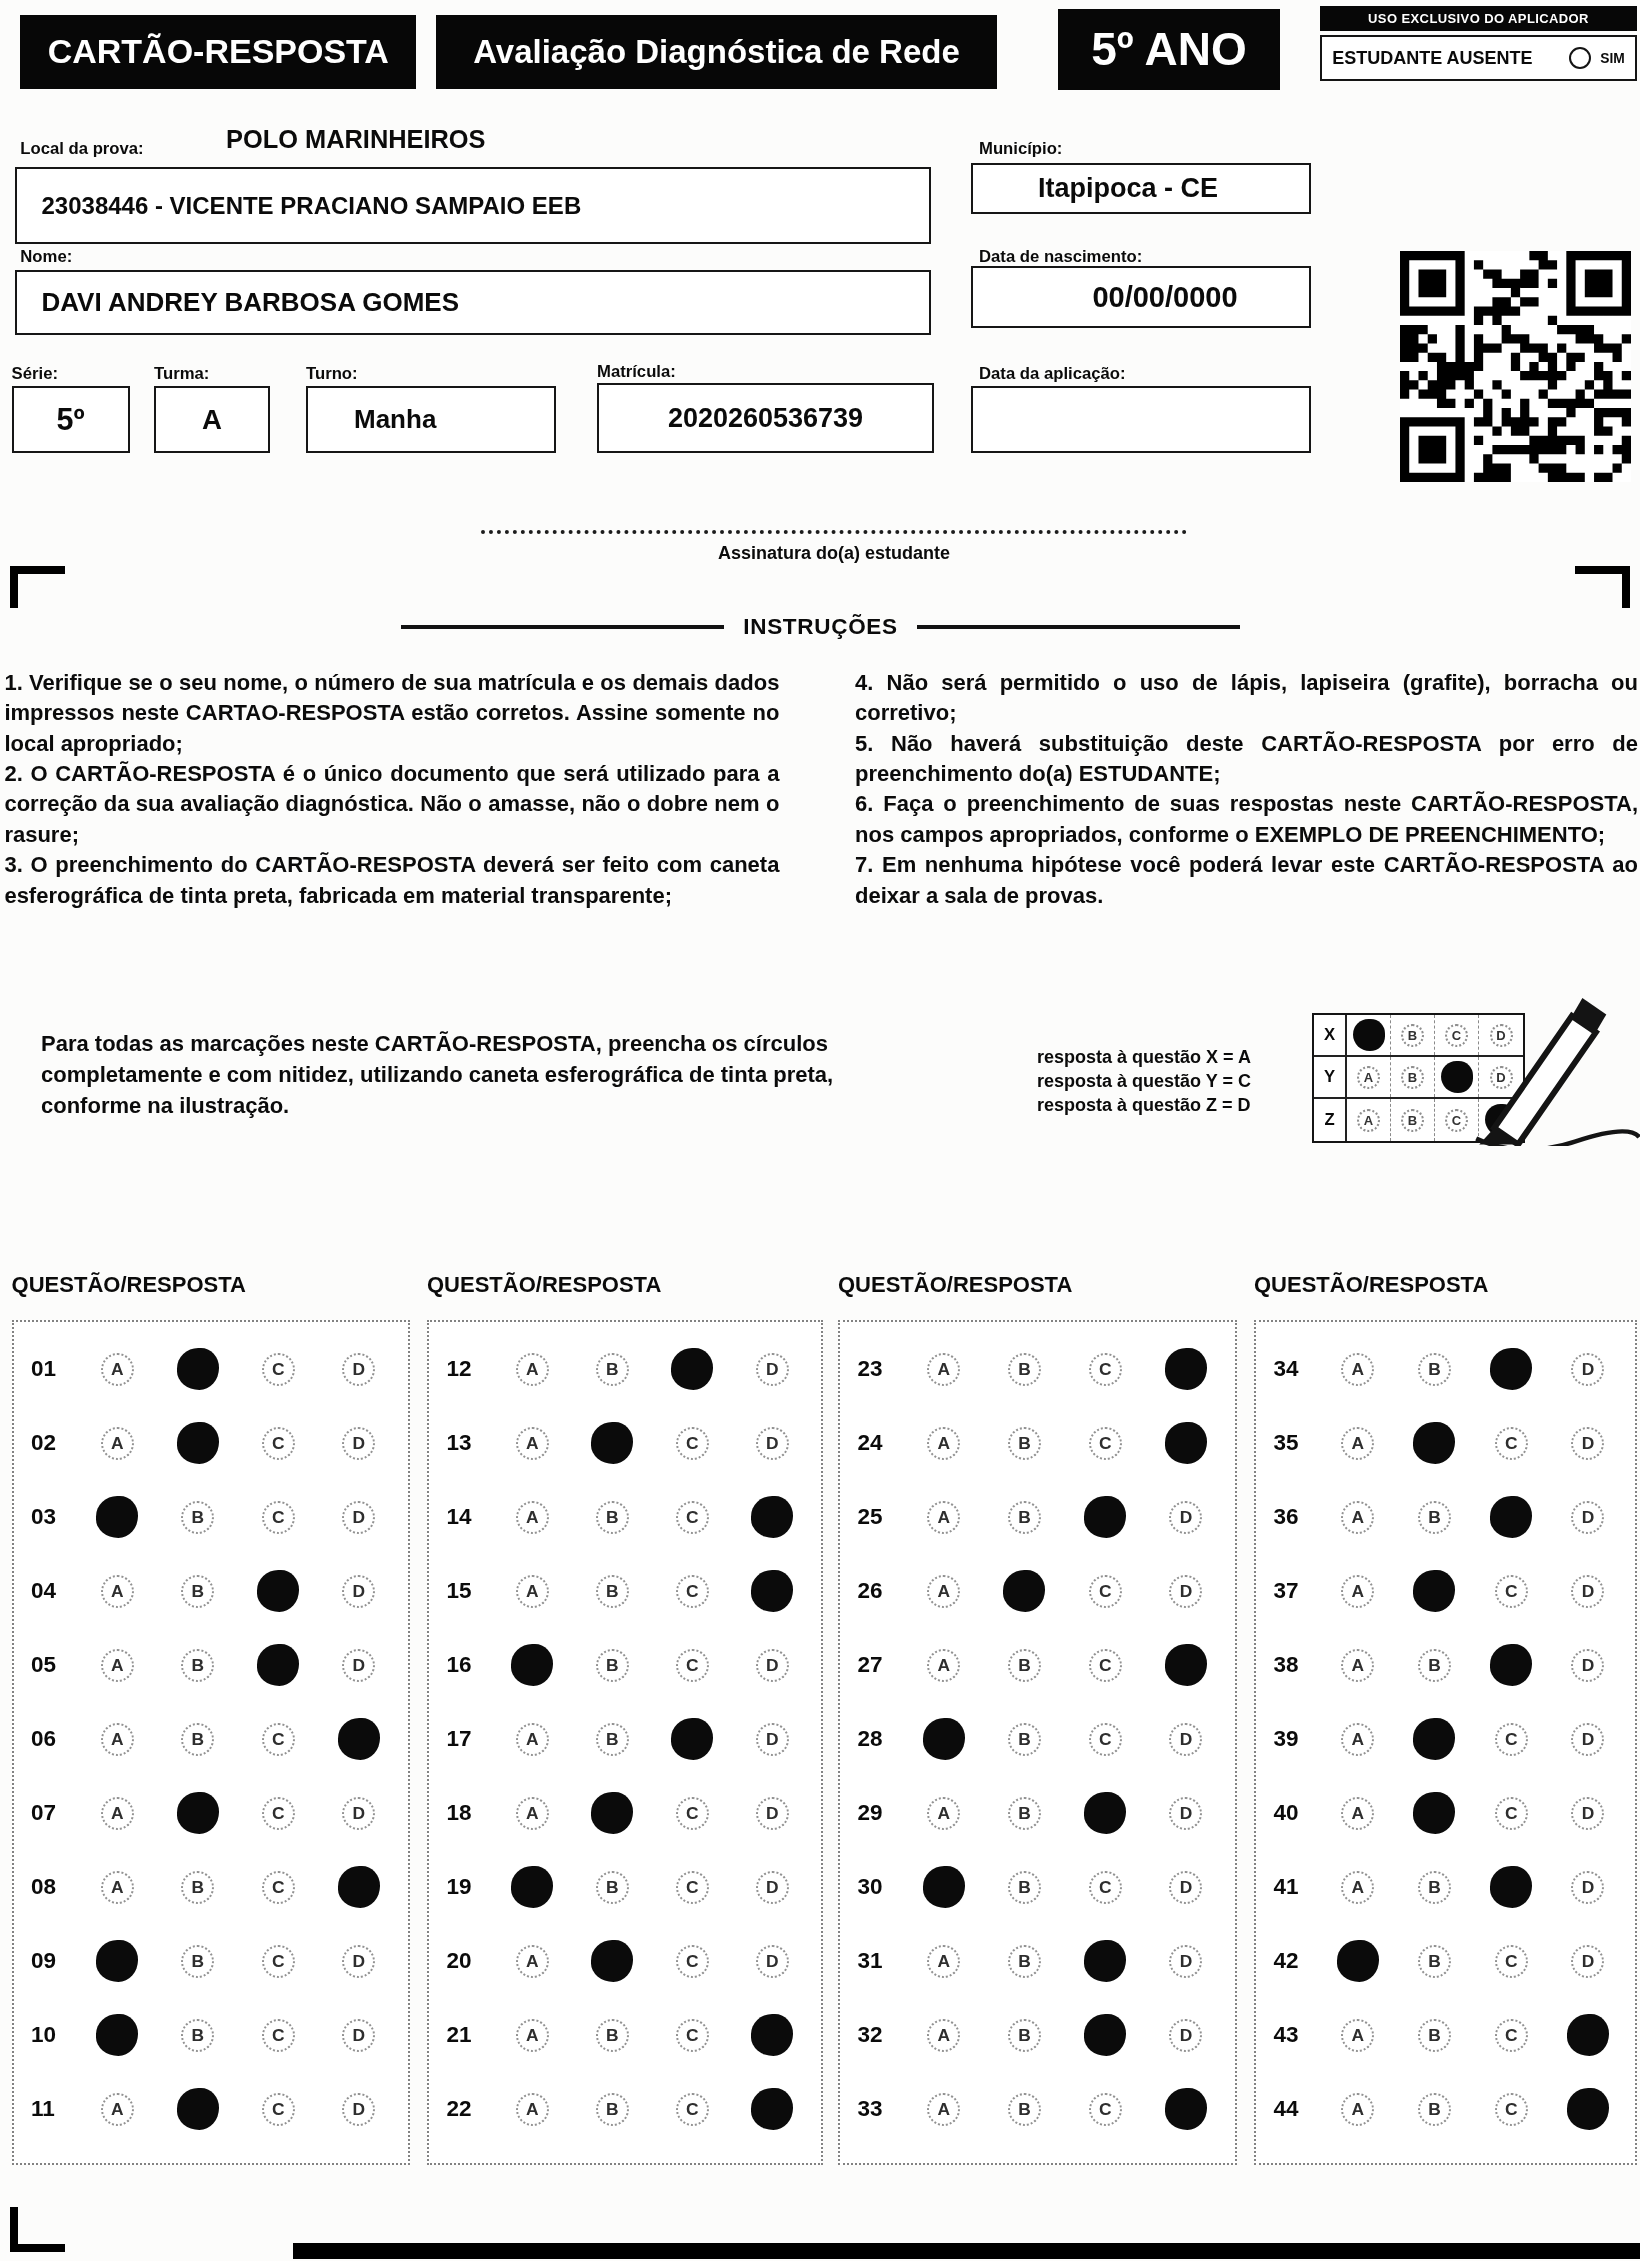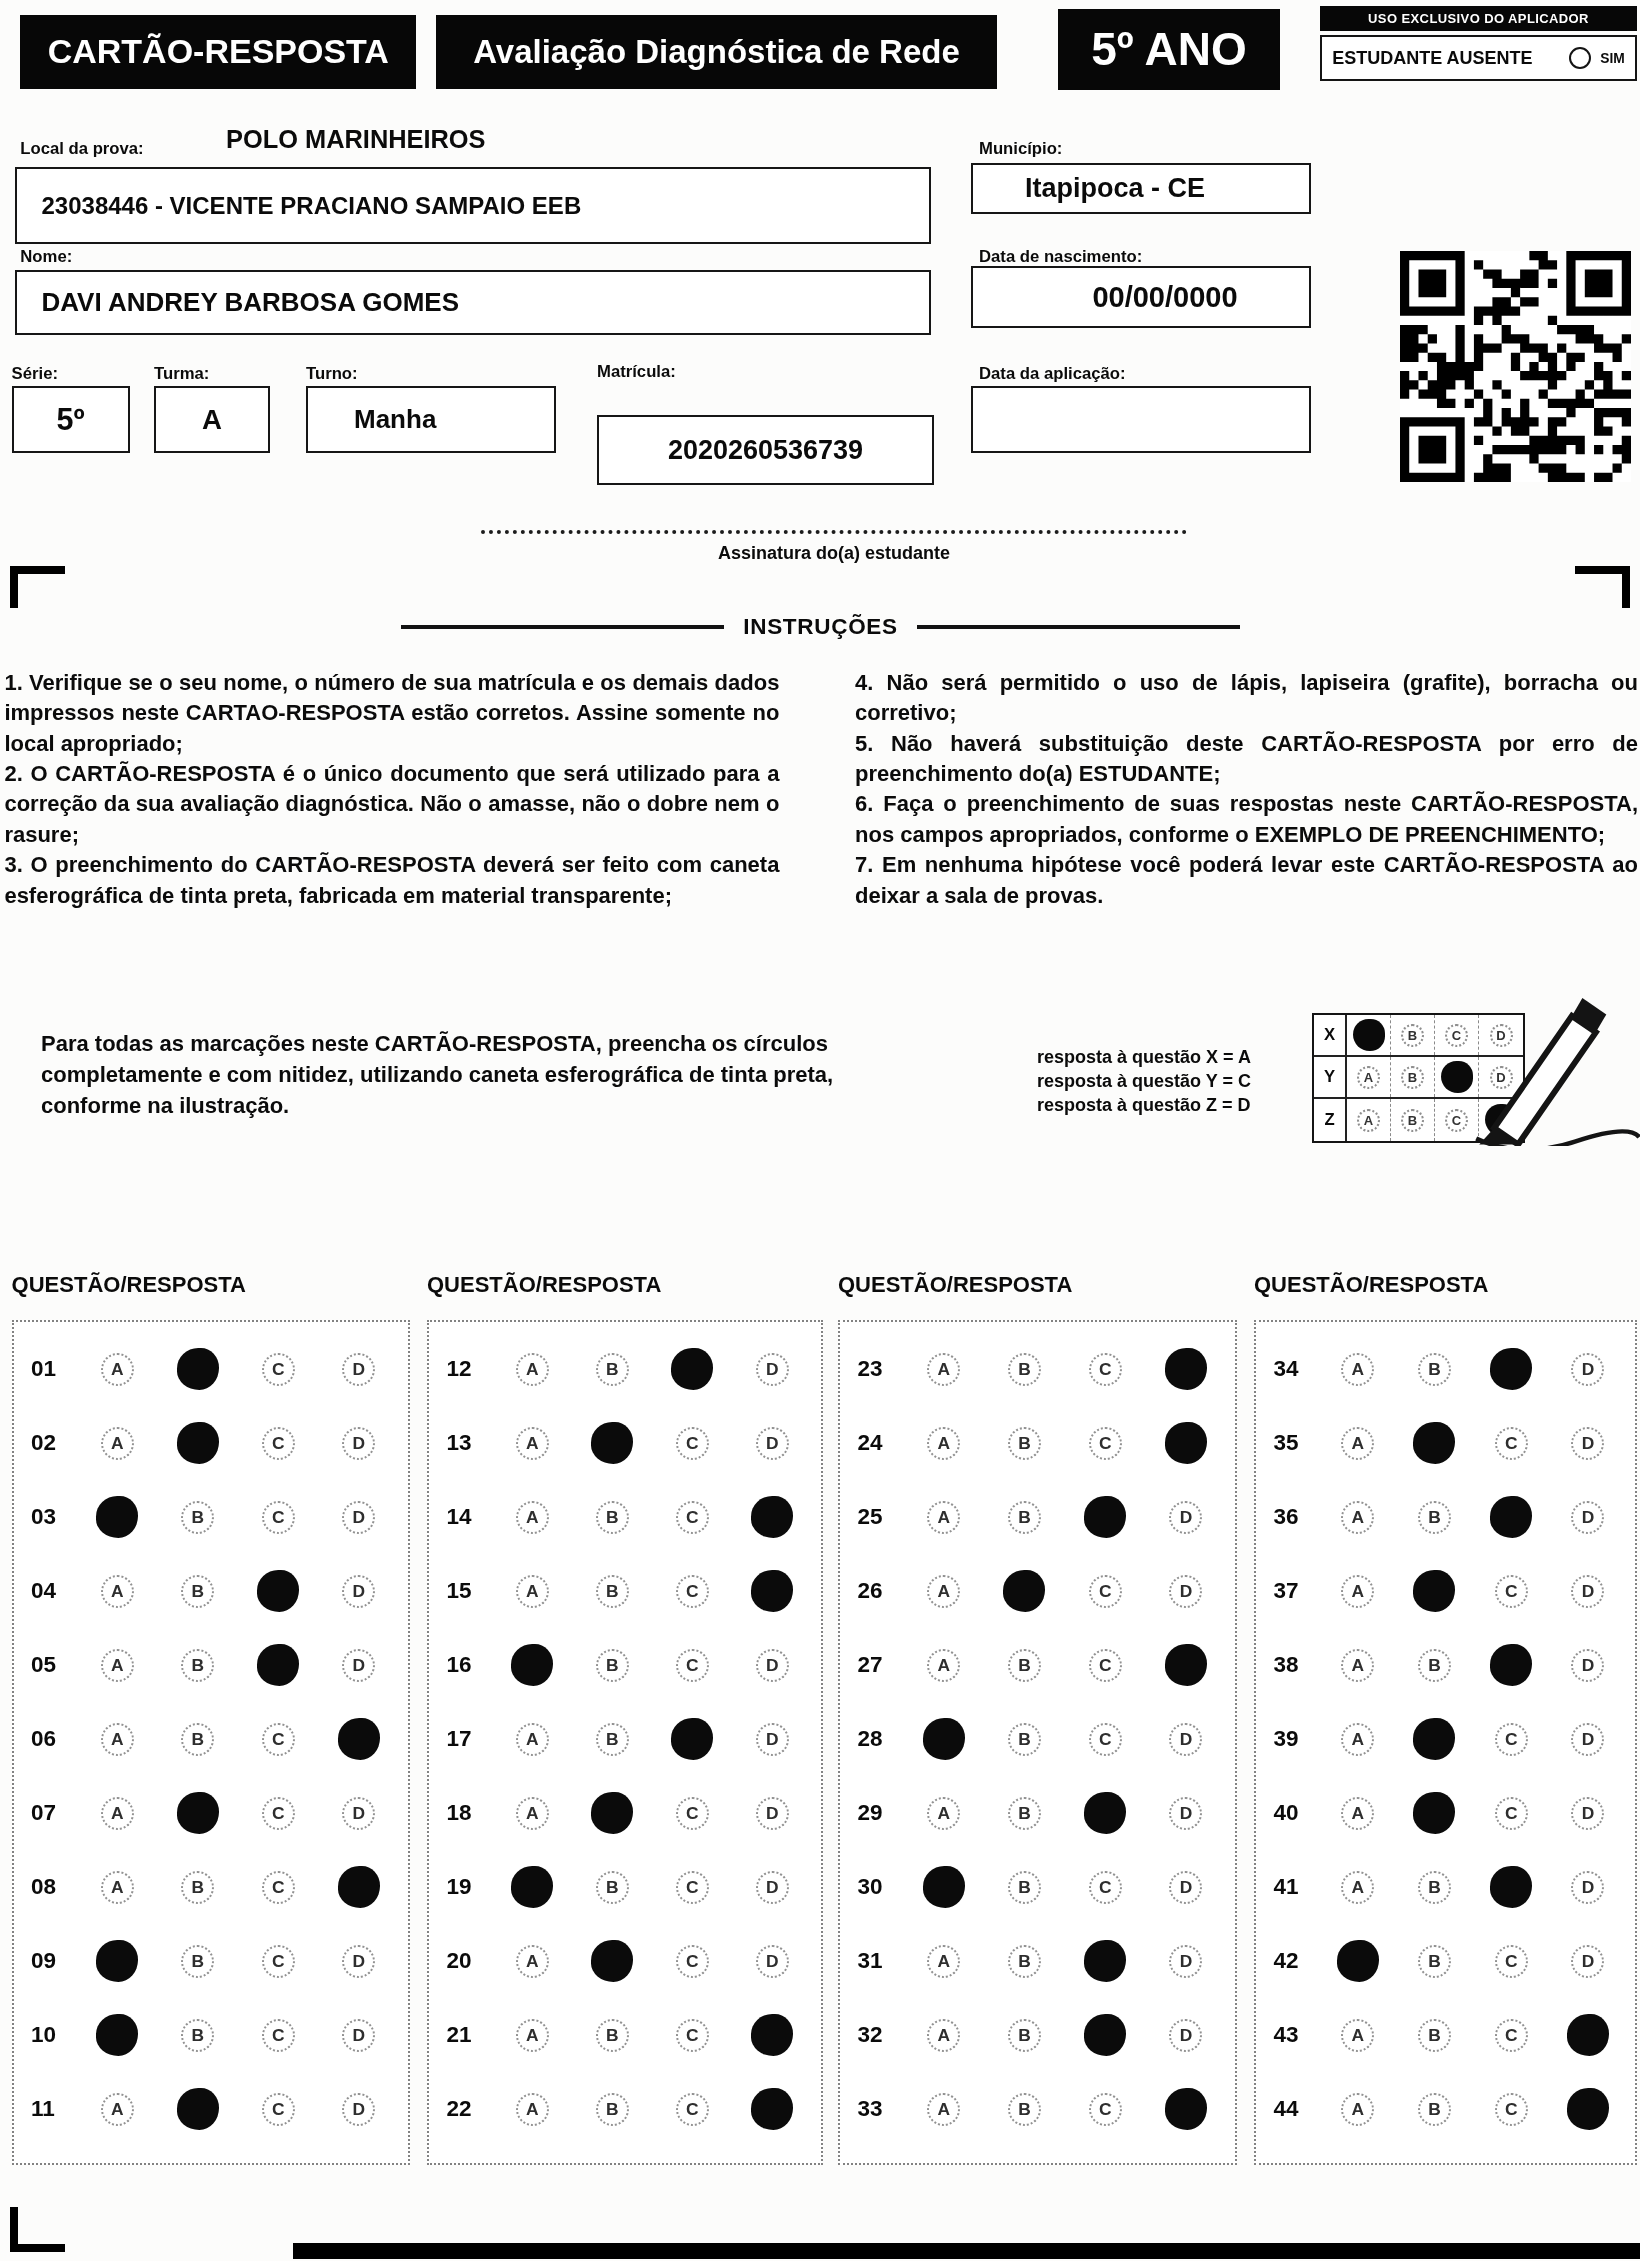--- a/index.html
+++ b/index.html
@@ -101,21 +101,21 @@
       <span class="ausente-circle"></span>
       <span class="ausente-sim">SIM</span>
     </div>
   </div>
 
   <div class="label" style="left:20.3px; top:139px;">Local da prova:</div>
   <div class="abs" style="left:226px; top:125px; font-size:25.4px; font-weight:bold;">POLO MARINHEIROS</div>
   <div class="fbox" style="left:14.5px; top:167px; width:916px; height:77px; padding-left:25px; font-size:24px;">23038446 - VICENTE PRACIANO SAMPAIO EEB</div>
 
   <div class="label" style="left:979px; top:139px;">Município:</div>
-  <div class="fbox" style="left:971px; top:163px; width:340px; height:51px; padding-left:52px; font-size:27px;">Itapipoca - CE</div>
+  <div class="fbox" style="left:971px; top:163px; width:340px; height:51px; padding-left:65px; font-size:27px;">Itapipoca - CE</div>
 
   <div class="label" style="left:20.3px; top:247px;">Nome:</div>
   <div class="fbox" style="left:14.5px; top:270px; width:916px; height:65px; padding-left:25px; font-size:26px;">DAVI ANDREY BARBOSA GOMES</div>
 
   <div class="label" style="left:979px; top:247px;">Data de nascimento:</div>
   <div class="fbox center" style="left:971px; top:266px; width:340px; height:62px; font-size:29px;padding-left:48px;">00/00/0000</div>
 
   <div class="qr">
       <svg viewBox="0 0 25 25">
         <path d="M0 0h1v1h-1zM1 0h1v1h-1zM2 0h1v1h-1zM3 0h1v1h-1zM4 0h1v1h-1zM5 0h1v1h-1zM6 0h1v1h-1zM14 0h1v1h-1zM15 0h1v1h-1zM18 0h1v1h-1zM19 0h1v1h-1zM20 0h1v1h-1zM21 0h1v1h-1zM22 0h1v1h-1zM23 0h1v1h-1zM24 0h1v1h-1zM0 1h1v1h-1zM6 1h1v1h-1zM8 1h1v1h-1zM15 1h1v1h-1zM16 1h1v1h-1zM18 1h1v1h-1zM24 1h1v1h-1zM0 2h1v1h-1zM2 2h1v1h-1zM3 2h1v1h-1zM4 2h1v1h-1zM6 2h1v1h-1zM9 2h1v1h-1zM10 2h1v1h-1zM13 2h1v1h-1zM14 2h1v1h-1zM18 2h1v1h-1zM20 2h1v1h-1zM21 2h1v1h-1zM22 2h1v1h-1zM24 2h1v1h-1zM0 3h1v1h-1zM2 3h1v1h-1zM3 3h1v1h-1zM4 3h1v1h-1zM6 3h1v1h-1zM10 3h1v1h-1zM11 3h1v1h-1zM12 3h1v1h-1zM13 3h1v1h-1zM14 3h1v1h-1zM16 3h1v1h-1zM18 3h1v1h-1zM20 3h1v1h-1zM21 3h1v1h-1zM22 3h1v1h-1zM24 3h1v1h-1zM0 4h1v1h-1zM2 4h1v1h-1zM3 4h1v1h-1zM4 4h1v1h-1zM6 4h1v1h-1zM12 4h1v1h-1zM18 4h1v1h-1zM20 4h1v1h-1zM21 4h1v1h-1zM22 4h1v1h-1zM24 4h1v1h-1zM0 5h1v1h-1zM6 5h1v1h-1zM10 5h1v1h-1zM11 5h1v1h-1zM13 5h1v1h-1zM14 5h1v1h-1zM18 5h1v1h-1zM24 5h1v1h-1zM0 6h1v1h-1zM1 6h1v1h-1zM2 6h1v1h-1zM3 6h1v1h-1zM4 6h1v1h-1zM5 6h1v1h-1zM6 6h1v1h-1zM8 6h1v1h-1zM9 6h1v1h-1zM10 6h1v1h-1zM11 6h1v1h-1zM12 6h1v1h-1zM18 6h1v1h-1zM19 6h1v1h-1zM20 6h1v1h-1zM21 6h1v1h-1zM22 6h1v1h-1zM23 6h1v1h-1zM24 6h1v1h-1zM8 7h1v1h-1zM10 7h1v1h-1zM16 7h1v1h-1zM0 8h1v1h-1zM1 8h1v1h-1zM2 8h1v1h-1zM6 8h1v1h-1zM11 8h1v1h-1zM17 8h1v1h-1zM18 8h1v1h-1zM19 8h1v1h-1zM20 8h1v1h-1zM0 9h1v1h-1zM1 9h1v1h-1zM3 9h1v1h-1zM6 9h1v1h-1zM8 9h1v1h-1zM11 9h1v1h-1zM12 9h1v1h-1zM13 9h1v1h-1zM19 9h1v1h-1zM20 9h1v1h-1zM21 9h1v1h-1zM24 9h1v1h-1zM0 10h1v1h-1zM1 10h1v1h-1zM2 10h1v1h-1zM6 10h1v1h-1zM8 10h1v1h-1zM9 10h1v1h-1zM10 10h1v1h-1zM13 10h1v1h-1zM14 10h1v1h-1zM15 10h1v1h-1zM17 10h1v1h-1zM21 10h1v1h-1zM22 10h1v1h-1zM23 10h1v1h-1zM0 11h1v1h-1zM1 11h1v1h-1zM3 11h1v1h-1zM4 11h1v1h-1zM6 11h1v1h-1zM8 11h1v1h-1zM12 11h1v1h-1zM15 11h1v1h-1zM16 11h1v1h-1zM18 11h1v1h-1zM19 11h1v1h-1zM23 11h1v1h-1zM4 12h1v1h-1zM5 12h1v1h-1zM6 12h1v1h-1zM7 12h1v1h-1zM8 12h1v1h-1zM12 12h1v1h-1zM14 12h1v1h-1zM16 12h1v1h-1zM18 12h1v1h-1zM21 12h1v1h-1zM0 13h1v1h-1zM2 13h1v1h-1zM4 13h1v1h-1zM5 13h1v1h-1zM6 13h1v1h-1zM7 13h1v1h-1zM13 13h1v1h-1zM14 13h1v1h-1zM15 13h1v1h-1zM16 13h1v1h-1zM17 13h1v1h-1zM21 13h1v1h-1zM22 13h1v1h-1zM24 13h1v1h-1zM0 14h1v1h-1zM1 14h1v1h-1zM3 14h1v1h-1zM4 14h1v1h-1zM5 14h1v1h-1zM7 14h1v1h-1zM10 14h1v1h-1zM16 14h1v1h-1zM20 14h1v1h-1zM22 14h1v1h-1zM0 15h1v1h-1zM2 15h1v1h-1zM3 15h1v1h-1zM4 15h1v1h-1zM8 15h1v1h-1zM11 15h1v1h-1zM15 15h1v1h-1zM19 15h1v1h-1zM21 15h1v1h-1zM22 15h1v1h-1zM23 15h1v1h-1zM24 15h1v1h-1zM4 16h1v1h-1zM5 16h1v1h-1zM7 16h1v1h-1zM9 16h1v1h-1zM13 16h1v1h-1zM16 16h1v1h-1zM17 16h1v1h-1zM18 16h1v1h-1zM19 16h1v1h-1zM20 16h1v1h-1zM9 17h1v1h-1zM11 17h1v1h-1zM13 17h1v1h-1zM18 17h1v1h-1zM21 17h1v1h-1zM22 17h1v1h-1zM23 17h1v1h-1zM24 17h1v1h-1zM0 18h1v1h-1zM1 18h1v1h-1zM2 18h1v1h-1zM3 18h1v1h-1zM4 18h1v1h-1zM5 18h1v1h-1zM6 18h1v1h-1zM8 18h1v1h-1zM9 18h1v1h-1zM11 18h1v1h-1zM12 18h1v1h-1zM13 18h1v1h-1zM14 18h1v1h-1zM16 18h1v1h-1zM17 18h1v1h-1zM21 18h1v1h-1zM24 18h1v1h-1zM0 19h1v1h-1zM6 19h1v1h-1zM10 19h1v1h-1zM12 19h1v1h-1zM13 19h1v1h-1zM16 19h1v1h-1zM21 19h1v1h-1zM22 19h1v1h-1zM0 20h1v1h-1zM2 20h1v1h-1zM3 20h1v1h-1zM4 20h1v1h-1zM6 20h1v1h-1zM8 20h1v1h-1zM14 20h1v1h-1zM15 20h1v1h-1zM16 20h1v1h-1zM17 20h1v1h-1zM18 20h1v1h-1zM19 20h1v1h-1zM24 20h1v1h-1zM0 21h1v1h-1zM2 21h1v1h-1zM3 21h1v1h-1zM4 21h1v1h-1zM6 21h1v1h-1zM10 21h1v1h-1zM11 21h1v1h-1zM12 21h1v1h-1zM13 21h1v1h-1zM14 21h1v1h-1zM15 21h1v1h-1zM16 21h1v1h-1zM17 21h1v1h-1zM19 21h1v1h-1zM21 21h1v1h-1zM23 21h1v1h-1zM24 21h1v1h-1zM0 22h1v1h-1zM2 22h1v1h-1zM3 22h1v1h-1zM4 22h1v1h-1zM6 22h1v1h-1zM9 22h1v1h-1zM14 22h1v1h-1zM24 22h1v1h-1zM0 23h1v1h-1zM6 23h1v1h-1zM9 23h1v1h-1zM10 23h1v1h-1zM11 23h1v1h-1zM15 23h1v1h-1zM16 23h1v1h-1zM17 23h1v1h-1zM23 23h1v1h-1zM0 24h1v1h-1zM1 24h1v1h-1zM2 24h1v1h-1zM3 24h1v1h-1zM4 24h1v1h-1zM5 24h1v1h-1zM6 24h1v1h-1zM8 24h1v1h-1zM9 24h1v1h-1zM10 24h1v1h-1zM11 24h1v1h-1zM16 24h1v1h-1zM17 24h1v1h-1zM18 24h1v1h-1zM19 24h1v1h-1zM21 24h1v1h-1zM22 24h1v1h-1z" fill="#000"></path>
@@ -125,21 +125,21 @@
   <div class="label" style="left:11.6px; top:364px;">Série:</div>
   <div class="fbox center" style="left:11.6px; top:386px; width:118px; height:67px; font-size:30.5px;">5º</div>
 
   <div class="label" style="left:154px; top:364px;">Turma:</div>
   <div class="fbox center" style="left:154px; top:386px; width:116px; height:67px; font-size:27.6px;">A</div>
 
   <div class="label" style="left:306px; top:364px;">Turno:</div>
   <div class="fbox" style="left:306px; top:386px; width:250px; height:67px; padding-left:46px; font-size:26px;">Manha</div>
 
   <div class="label" style="left:597px; top:362px;">Matrícula:</div>
-  <div class="fbox center" style="left:597px; top:383px; width:337px; height:70px; font-size:27px;margin-top:32px;">2020260536739</div>
+  <div class="fbox center" style="left:597px; top:383px; width:337px; height:70px; font-size:27px;">2020260536739</div>
 
   <div class="label" style="left:979px; top:364px;">Data da aplicação:</div>
   <div class="fbox center" style="left:971px; top:386px; width:340px; height:67px; font-size:26px;"></div>
 
   <div class="sig-line"></div>
   <div class="sig-label">Assinatura do(a) estudante</div>
 
   <div class="crop-tl"></div>
   <div class="crop-tr"></div>
 

